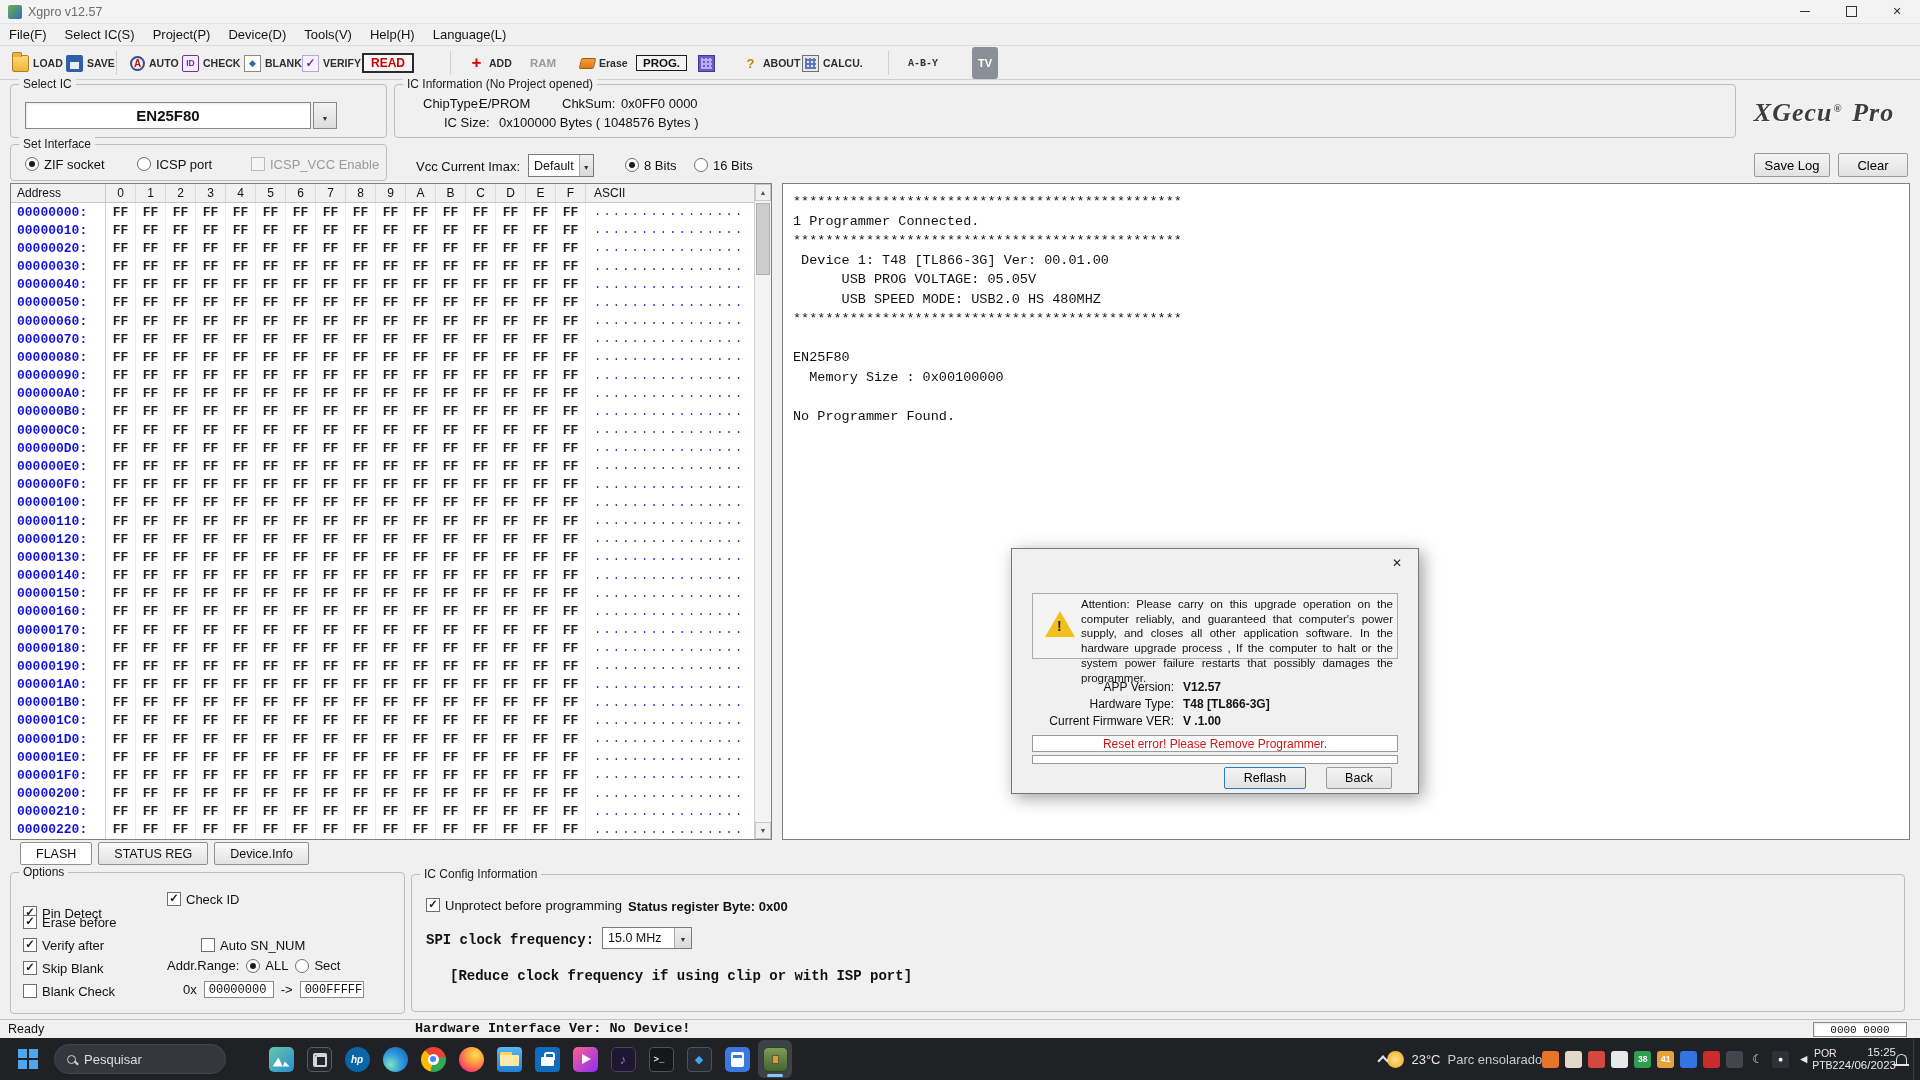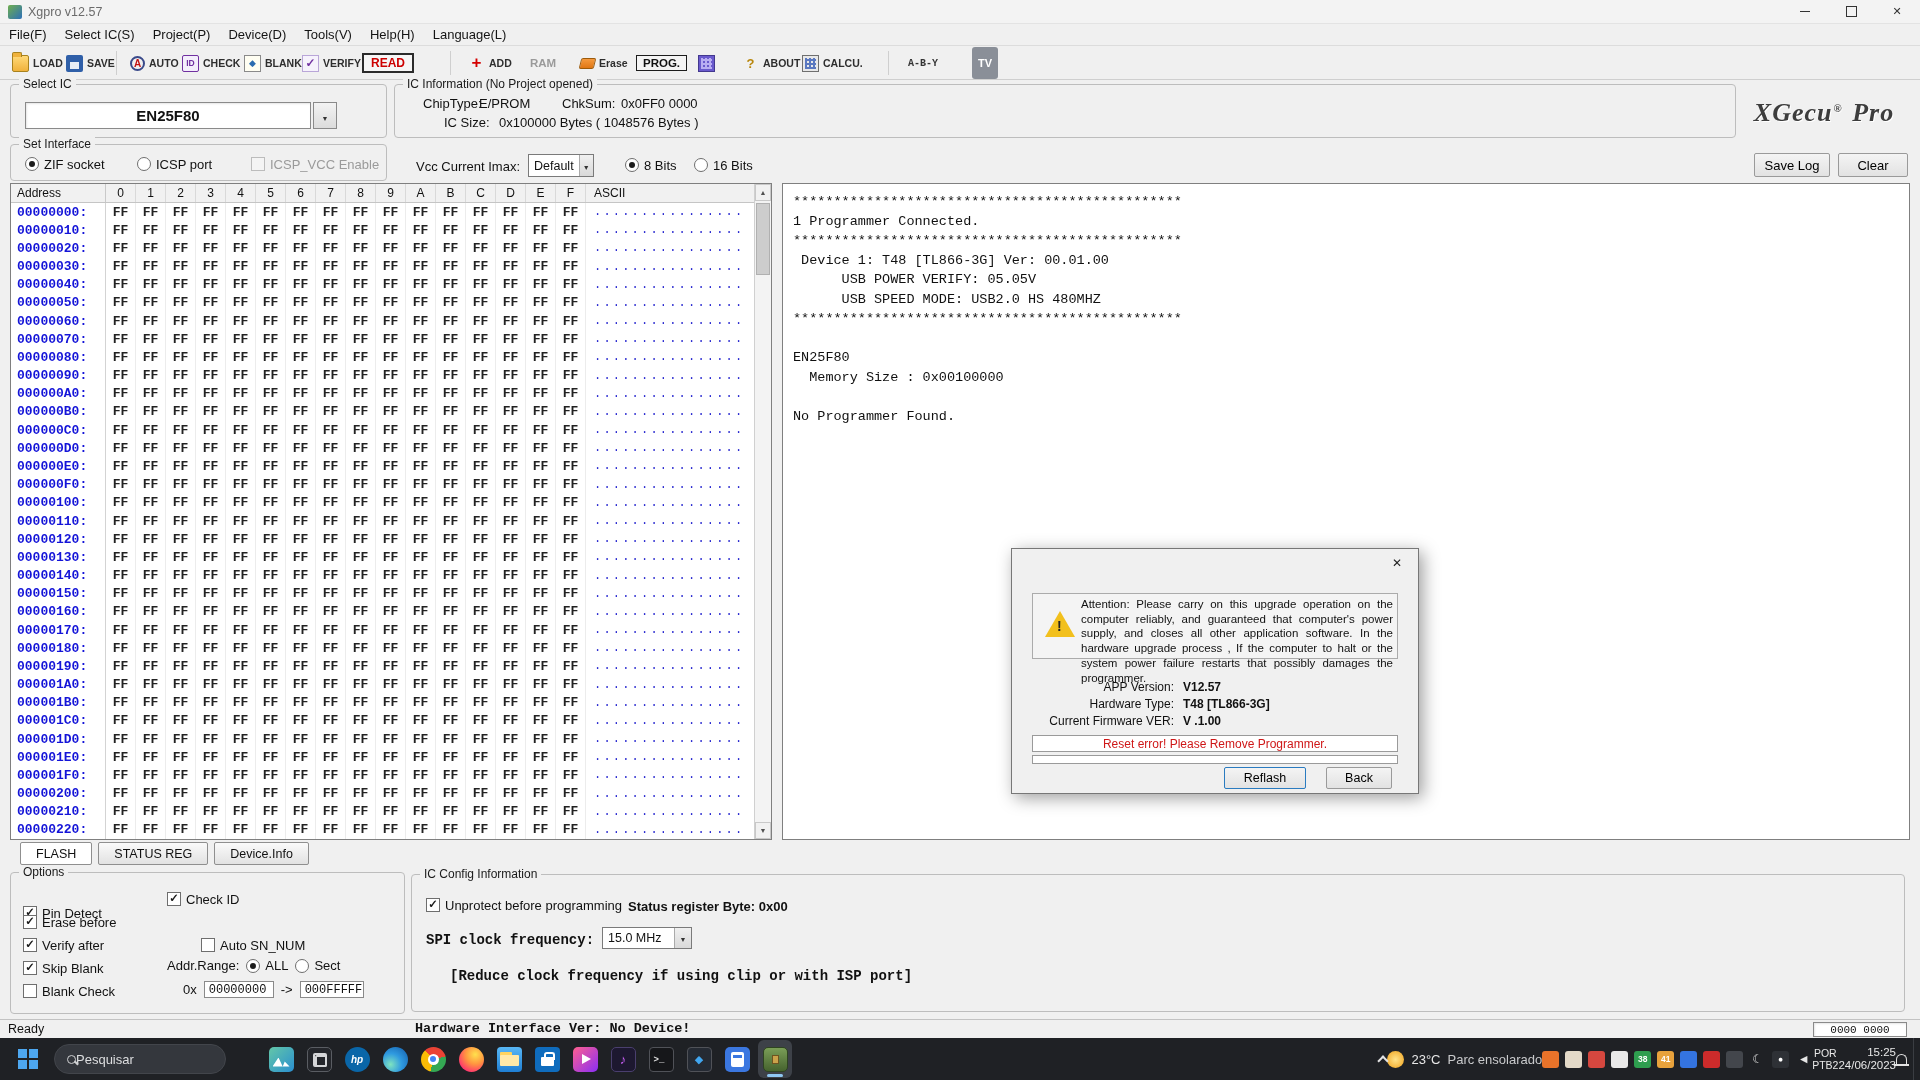--- a/index.html
+++ b/index.html
@@ -159,21 +159,21 @@
   #dlg-progress{position:absolute;left:20px;top:206px;width:366px;height:9px;background:#fff;border:1px solid #9a9a9a}
   #dlg-reflash{left:212px;top:218px;width:82px;height:22px;border:1.5px solid #2a7bc0}
   #dlg-back{left:314px;top:218px;width:66px;height:22px}
   #dialog .btn{position:absolute;font-size:12.5px}
 
   
   #taskbar{position:absolute;left:0;top:1038px;width:1920px;height:42px;background:#1f2125;z-index:100}
   #tb-start{position:absolute;left:14px;top:8px;width:28px;height:26px;display:flex;align-items:center;justify-content:center}
   .win-logo{display:grid;grid-template-columns:9px 9px;grid-template-rows:9px 9px;gap:1.6px}
   .win-logo span{background:#4da7f0}
-  #tb-search{position:absolute;left:54px;top:6px;width:172px;height:30px;background:#34373d;border:1px solid #42454b;border-radius:15px;display:flex;align-items:center;gap:0;padding:0 12px;color:#dddee0;font-size:13px}
+  #tb-search{position:absolute;left:54px;top:6px;width:172px;height:30px;background:#34373d;border:1px solid #42454b;border-radius:15px;display:flex;align-items:center;gap:8px;padding:0 12px;color:#dddee0;font-size:13px}
   .mag{width:9px;height:9px;border:1.6px solid #cfd0d2;border-radius:50%;position:relative;flex:none}
   .mag::after{content:"";position:absolute;width:5px;height:1.6px;background:#cfd0d2;transform:rotate(45deg);right:-4px;bottom:-1px}
   #tb-apps{position:absolute;left:264px;top:2px;height:38px;display:flex;gap:4px}
   .tb-app{width:34px;height:38px;display:flex;align-items:center;justify-content:center;position:relative;border-radius:6px}
   .tb-app.active{background:#3d4148}
   .tb-app.active::after{content:"";position:absolute;bottom:1px;left:50%;transform:translateX(-50%);width:16px;height:3px;border-radius:2px;background:#8fc7f2}
   .ai{width:25px;height:25px;border-radius:5px;position:relative;display:block}
   .ai-photos{background:linear-gradient(135deg,#63c7a8,#2a8fd0)}
   .ai-photos::before{content:"";position:absolute;left:4px;right:4px;bottom:5px;height:9px;background:#fff;clip-path:polygon(0 100%,35% 0,60% 100%,72% 45%,100% 100%)}
   .ai-task-view{background:#24262b;border:1px solid #5a5d63}
@@ -1087,21 +1087,21 @@
       <div id="sb-thumb"></div>
       <div class="sb-btn" id="sb-down"></div>
     </div>
   </div>
 
   <div id="logpanel">
       <div class="log-line">************************************************</div>
       <div class="log-line">1 Programmer Connected.</div>
       <div class="log-line">************************************************</div>
       <div class="log-line"> Device 1: T48 [TL866-3G] Ver: 00.01.00</div>
-      <div class="log-line">      USB POWER VERIFY: 05.05V</div>
+      <div class="log-line">      USB PROG VOLTAGE: 05.05V</div>
       <div class="log-line">      USB SPEED MODE: USB2.0 HS 480MHZ</div>
       <div class="log-line">************************************************</div>
       <div class="log-line"></div>
       <div class="log-line">EN25F80</div>
       <div class="log-line">  Memory Size : 0x00100000</div>
       <div class="log-line"></div>
       <div class="log-line">No Programmer Found.</div>
     </div>
 
   <div id="hex-tabs">

